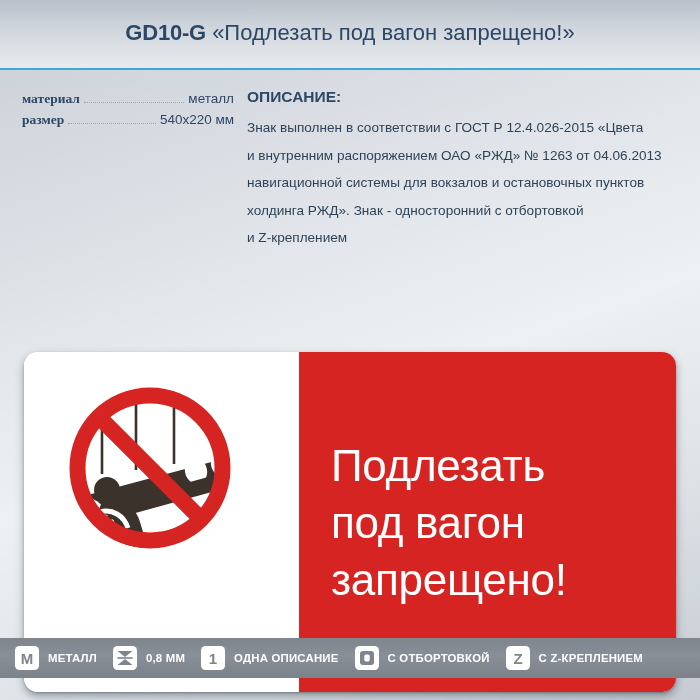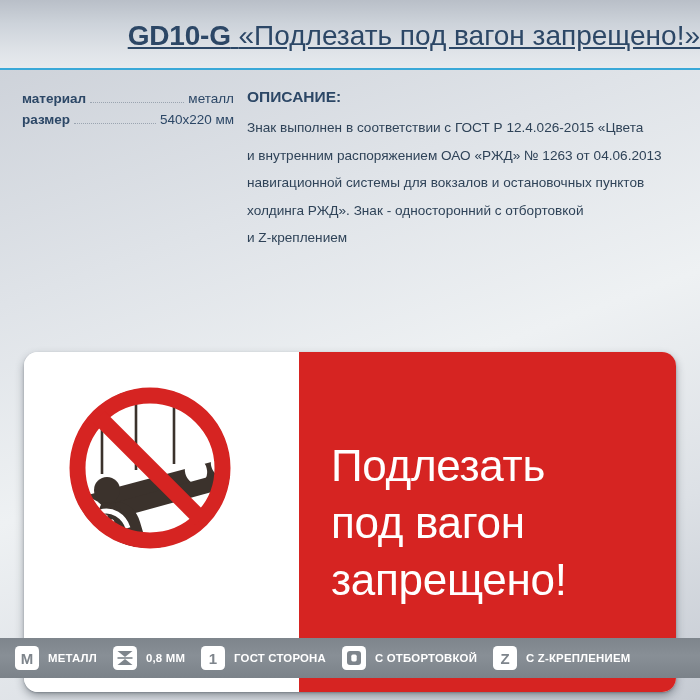--- a/index.html
+++ b/index.html
@@ -28,25 +28,24 @@
     left: 0; top: 0;
     width: 700px; height: 70px;
     background: linear-gradient(180deg, #b9bfc8 0%, #cdd3da 35%, #dfe3e8 75%, #e7eaee 100%);
     border-bottom: 2px solid #3aa8d8;
     box-sizing: border-box;
   }
   #header-title {
     position: absolute;
     left: 0; right: 0;
     top: 20px;
-    text-align: right;
-    font-size: 28px;
+    text-align: center;
+    font-size: 22px;
     color: #2c4766;
     white-space: nowrap;
-    text-decoration: underline;
   }
   #header-title .code {
     font-weight: bold;
     letter-spacing: -0.2px;
   }
   #header-title .name {
     font-weight: normal;
   }
 
   
@@ -67,20 +66,21 @@
     display: flex;
     align-items: baseline;
     font-size: 13.5px;
     color: #2c4766;
     line-height: 21px;
     white-space: nowrap;
   }
   .spec-label {
     font-weight: bold;
     flex: 0 0 auto;
+    font-family: Liberation Serif, serif;
   }
   .spec-dots {
     flex: 1 1 auto;
     border-bottom: 1px dotted #9aa4b0;
     margin: 0 4px 4px 4px;
     min-width: 8px;
   }
   .spec-value {
     flex: 0 0 auto;
     font-weight: normal;
@@ -292,21 +292,21 @@
           <rect x="4.5" y="11.2" width="15" height="1.6" fill="#7e858c"></rect>
           <path d="M4.5 19 H19.5 L12 13 Z" fill="#7e858c"></path>
         </svg>
         <span class="footer-label">0,8 ММ</span>
       </div>
       <div class="footer-item">
         <svg viewBox="0 0 24 24" class="footer-icon">
           <rect x="0" y="0" width="24" height="24" rx="4.5" fill="#ffffff"></rect>
           <text x="12" y="18.2" text-anchor="middle" font-family="&quot;Liberation Sans&quot;, sans-serif" font-size="15" font-weight="bold" fill="#7e858c">1</text>
         </svg>
-        <span class="footer-label">ГОСТ СТОРОНА</span>
+        <span class="footer-label">ОДНА ОПИСАНИЕ</span>
       </div>
       <div class="footer-item">
         <svg viewBox="0 0 24 24" class="footer-icon">
           <rect x="0" y="0" width="24" height="24" rx="4.5" fill="#ffffff"></rect>
           <rect x="5" y="5" width="14" height="14" rx="3" fill="#7e858c"></rect>
           <rect x="9.3" y="8.6" width="5.4" height="6.8" rx="1.6" fill="#ffffff"></rect>
         </svg>
         <span class="footer-label">С ОТБОРТОВКОЙ</span>
       </div>
       <div class="footer-item">

